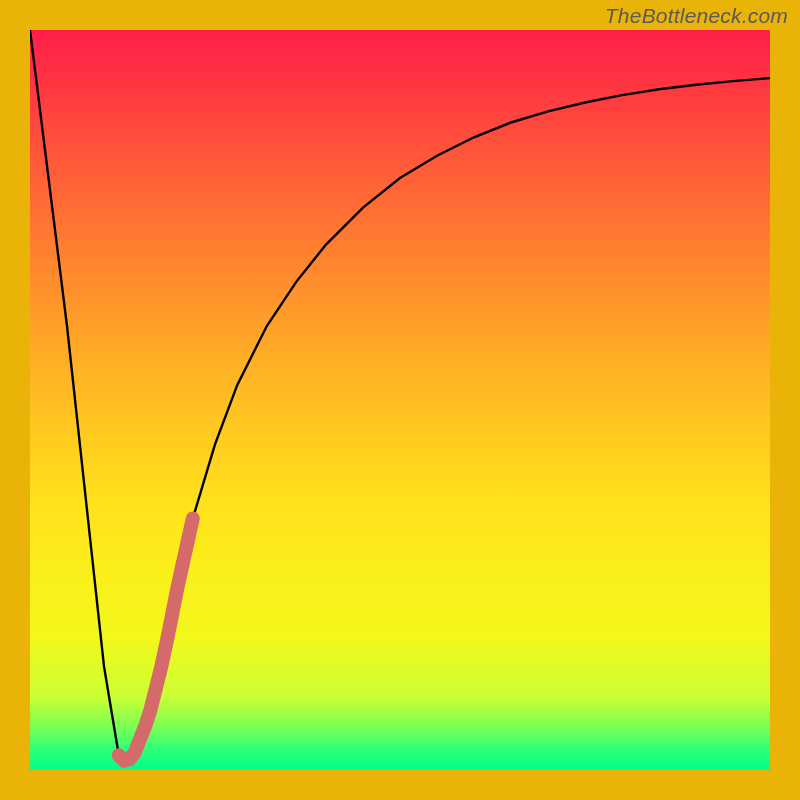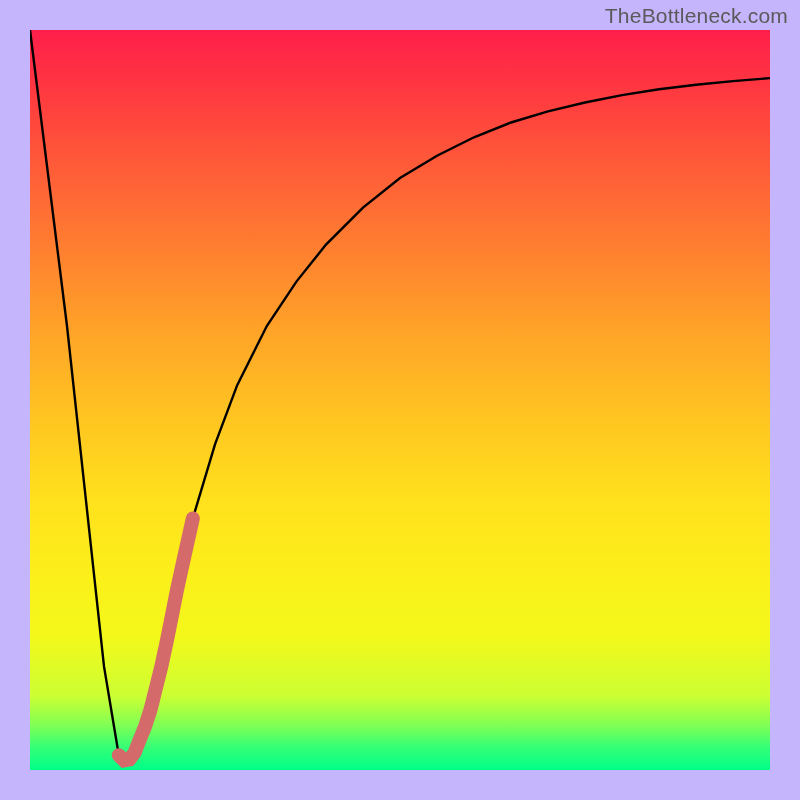--- a/index.html
+++ b/index.html
@@ -8,21 +8,22 @@
     width: 800px;
     height: 800px;
     overflow: hidden;
     background: #000;
     font-family: Arial, Helvetica, sans-serif;
   }
   .frame {
     position: relative;
     width: 800px;
     height: 800px;
-    background: #c4b5fd;
+    background: #eab308;
+    font-style: italic;
   }
   .plot {
     position: absolute;
     left: 30px;
     top: 30px;
     width: 740px;
     height: 740px;
     overflow: hidden;
   }
   .gradient {

